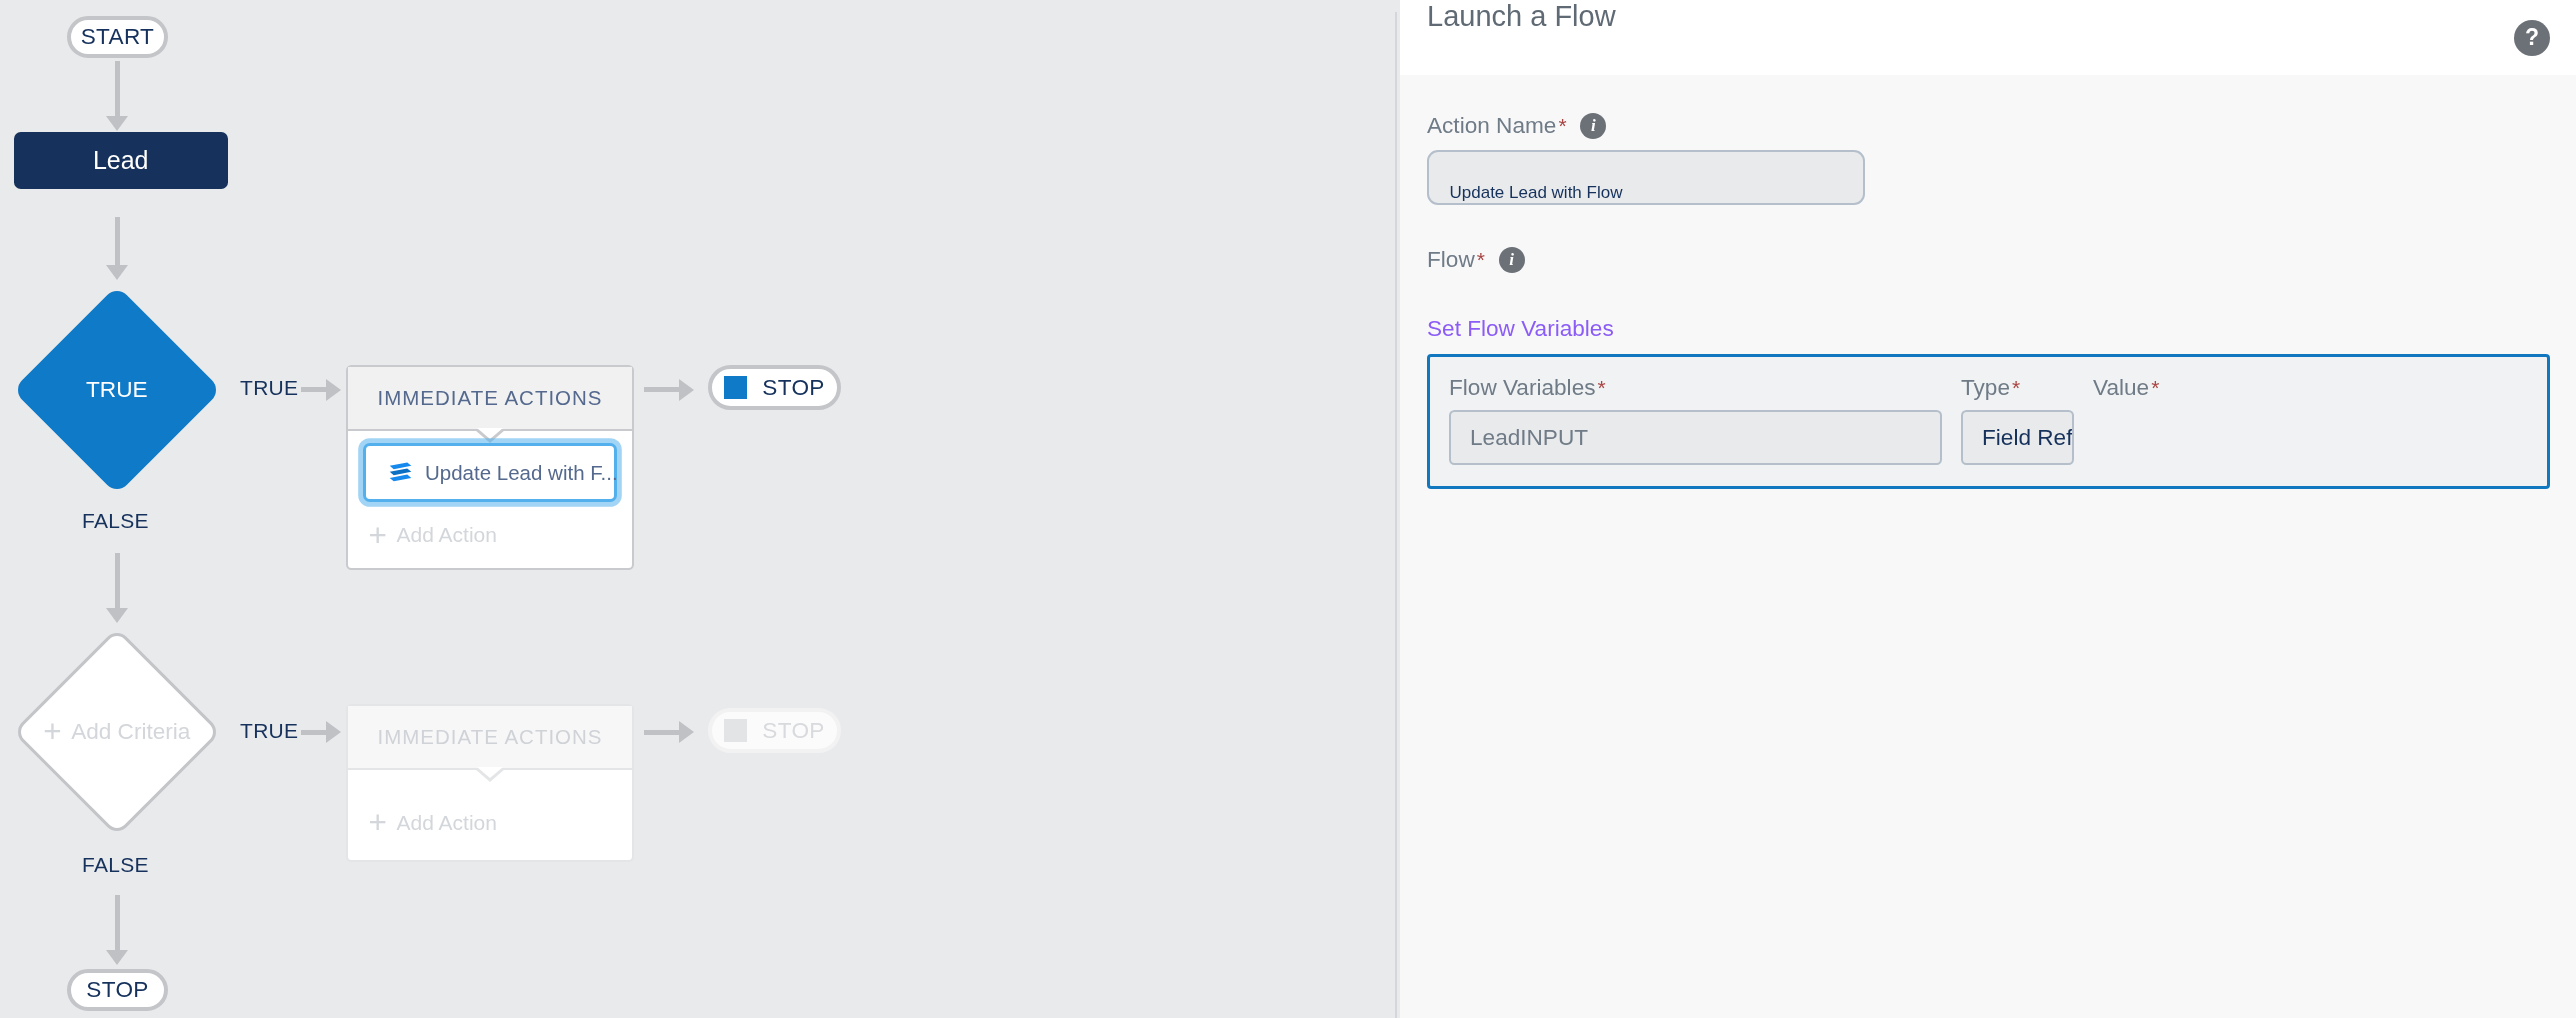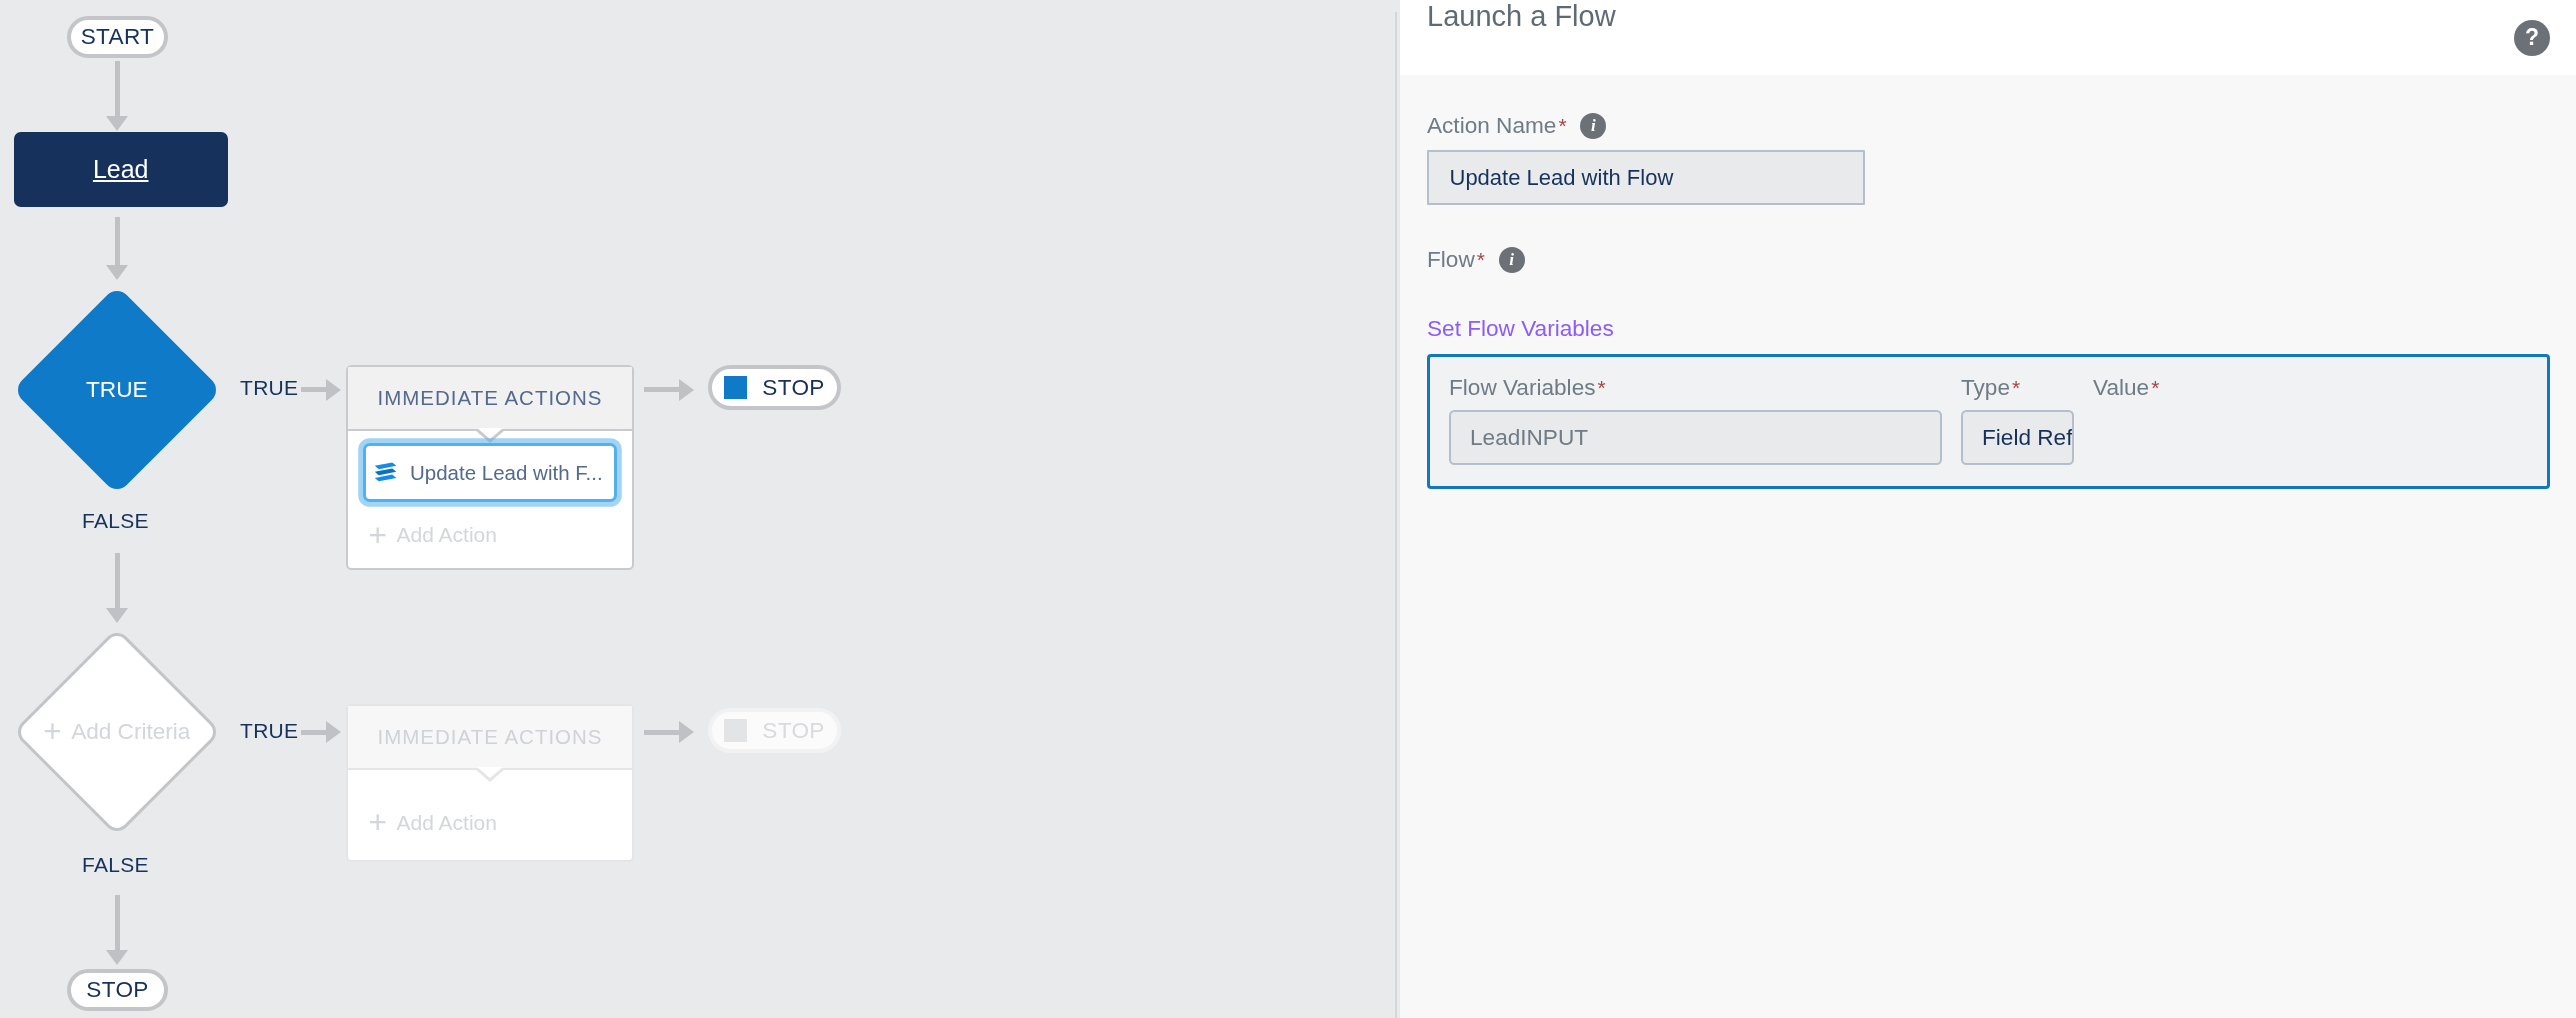--- a/index.html
+++ b/index.html
@@ -169,21 +169,21 @@
 
   .action-chip {
     margin: 12.3px 15px 0 15px;
     height: 59px;
     background: #ffffff;
     border: 3.4px solid #54b0ec;
     border-radius: 6.8px;
     box-shadow: 0 0 0 4.8px rgba(84,176,236,0.55);
     display: flex;
     align-items: center;
-    padding-left: 6px;
+    padding-left: 21px;
     color: #54698d;
     font-size: 20.5px;
     white-space: nowrap;
     position: relative;
     z-index: 3;
   }
   .flow-icon { margin-right: 11px; display: flex; }
 
   .add-action {
     height: 66px;
@@ -253,25 +253,25 @@
     justify-content: center;
     margin-left: 13.7px;
     font-family: "Liberation Serif", serif;
   }
 
   .text-input {
     width: 438px;
     height: 55px;
     background: #e9eaec;
     border: 2.1px solid #b4bfcb;
-    border-radius: 1px;
-    display: flex;
-    align-items: center;
+    border-radius: 11px;
+    display: flex;
+    align-items: flex-end;
     padding-left: 20.5px;
-    font-size: 22px;
+    font-size: 17px;
     color: #16325c;
     white-space: nowrap;
     overflow: hidden;
   }
   .text-input.muted { color: #6f7b87; }
 
   .group-gap { height: 42px; }
 
   .section-label {
     font-size: 22.6px;
@@ -321,21 +321,21 @@
 
   <div id="canvas">
 
     <div class="node-pill" style="left:67px; top:4.1px; width:101px; height:42px;">
       <span>START</span>
     </div>
 
     <div class="conn v" style="left:115px; top:49px; height:60px;"></div>
     <div class="arrow-down" style="left:106px; top:104px;"></div>
 
-    <div class="node-rect" style="left:13.7px; top:120px; width:214px; height:75px;text-decoration:underline;">
+    <div class="node-rect" style="left:13.7px; top:120px; width:214px; height:57px;">
       <span>Lead</span>
     </div>
 
     <div class="conn v" style="left:115px; top:205px; height:53px;"></div>
     <div class="arrow-down" style="left:106px; top:253px;"></div>
 
     <div class="diamond-wrap" style="left:12.3px; top:273px; width:209px; height:209px;">
       <div class="diamond-shape filled" style="width:148px; height:148px;"></div>
       <span class="diamond-label on-blue">TRUE</span>
     </div>

